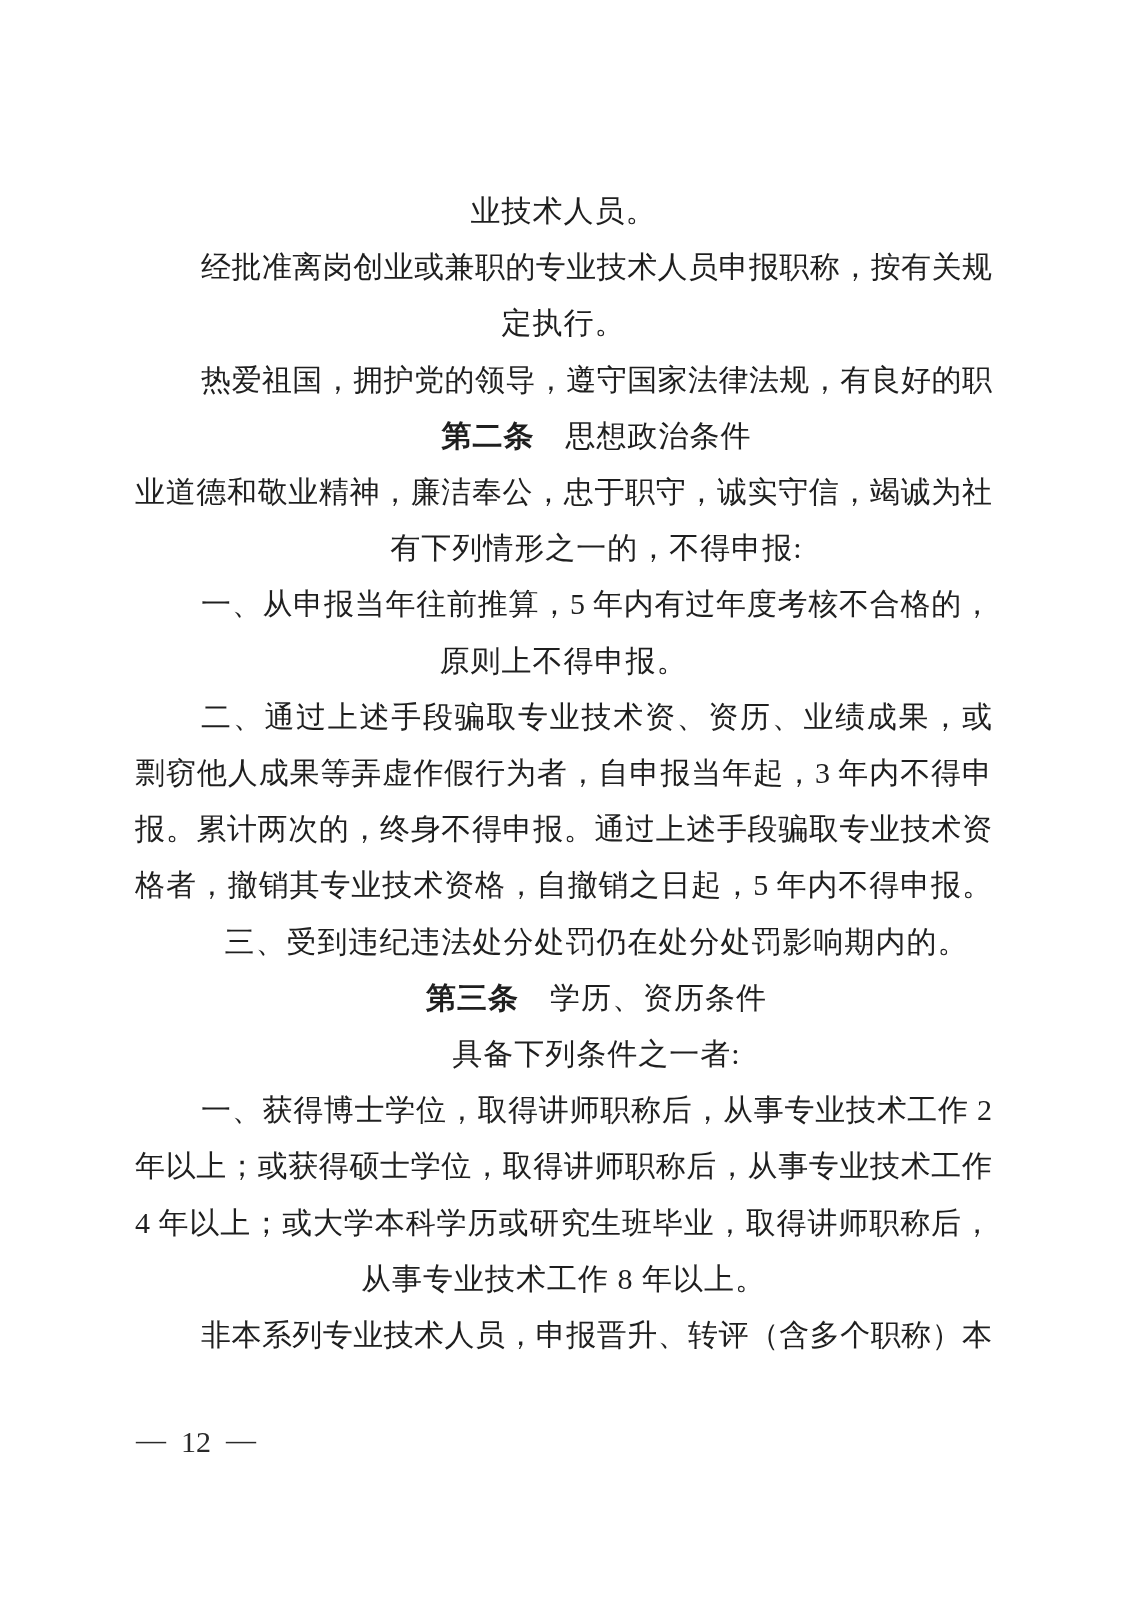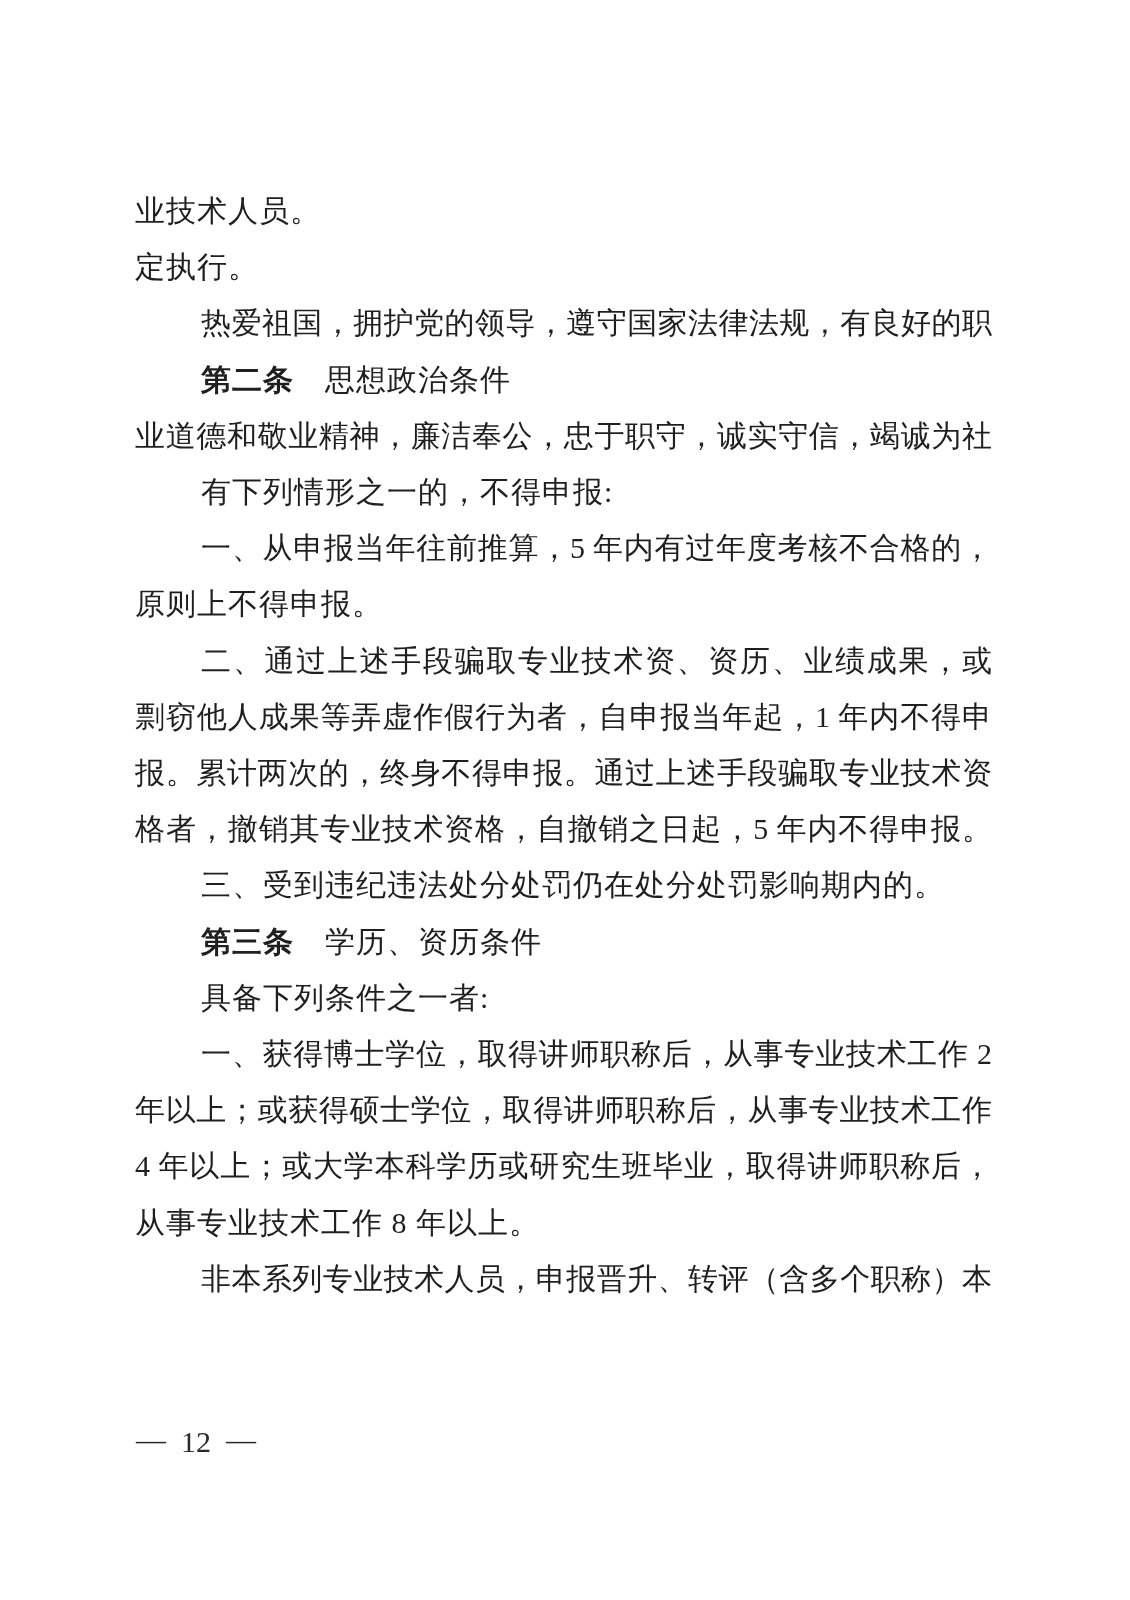--- a/index.html
+++ b/index.html
@@ -14,21 +14,21 @@
   .doc{
     position:absolute;
     left:135px;top:183px;
     width:857px;
   }
   .line{
     font-size:30px;
     line-height:56.2px;
     letter-spacing:1px;
     white-space:normal;
-    text-align:left;
+    text-align:center;
   }
   .line.indent{padding-left:66px;}
   .line.full{
     letter-spacing:0;
     text-align:justify;
     text-align-last:justify;
   }
   .term{
     font-family:"Liberation Sans","DejaVu Sans",sans-serif;
     font-weight:700;
@@ -50,29 +50,30 @@
   .footer .dash{
     transform:translateY(-2px);
   }
 </style>
 </head>
 <body>
 
 <div class="page">
   <div class="doc" id="doc">
       <div class="line">业技术人员。</div>
+      <div class="line indent full">经批准离岗创业或兼职的专业技术人员申报职称，按有关规</div>
       <div class="line">定执行。</div>
       <div class="line indent full">热爱祖国，拥护党的领导，遵守国家法律法规，有良好的职</div>
       <div class="line indent"><span class="term">第二条</span>　思想政治条件</div>
       <div class="line full">业道德和敬业精神，廉洁奉公，忠于职守，诚实守信，竭诚为社</div>
       <div class="line indent">有下列情形之一的，不得申报:</div>
       <div class="line indent full">一、从申报当年往前推算，5 年内有过年度考核不合格的，</div>
       <div class="line">原则上不得申报。</div>
       <div class="line indent full">二、通过上述手段骗取专业技术资、资历、业绩成果，或</div>
-      <div class="line full">剽窃他人成果等弄虚作假行为者，自申报当年起，1 年内不得申</div>
+      <div class="line full">剽窃他人成果等弄虚作假行为者，自申报当年起，3 年内不得申</div>
       <div class="line full">报。累计两次的，终身不得申报。通过上述手段骗取专业技术资</div>
       <div class="line full">格者，撤销其专业技术资格，自撤销之日起，5 年内不得申报。</div>
       <div class="line indent">三、受到违纪违法处分处罚仍在处分处罚影响期内的。</div>
       <div class="line indent"><span class="term">第三条</span>　学历、资历条件</div>
       <div class="line indent">具备下列条件之一者:</div>
       <div class="line indent full">一、获得博士学位，取得讲师职称后，从事专业技术工作 2</div>
       <div class="line full">年以上；或获得硕士学位，取得讲师职称后，从事专业技术工作</div>
       <div class="line full">4 年以上；或大学本科学历或研究生班毕业，取得讲师职称后，</div>
       <div class="line">从事专业技术工作 8 年以上。</div>
       <div class="line indent full">非本系列专业技术人员，申报晋升、转评（含多个职称）本</div>

